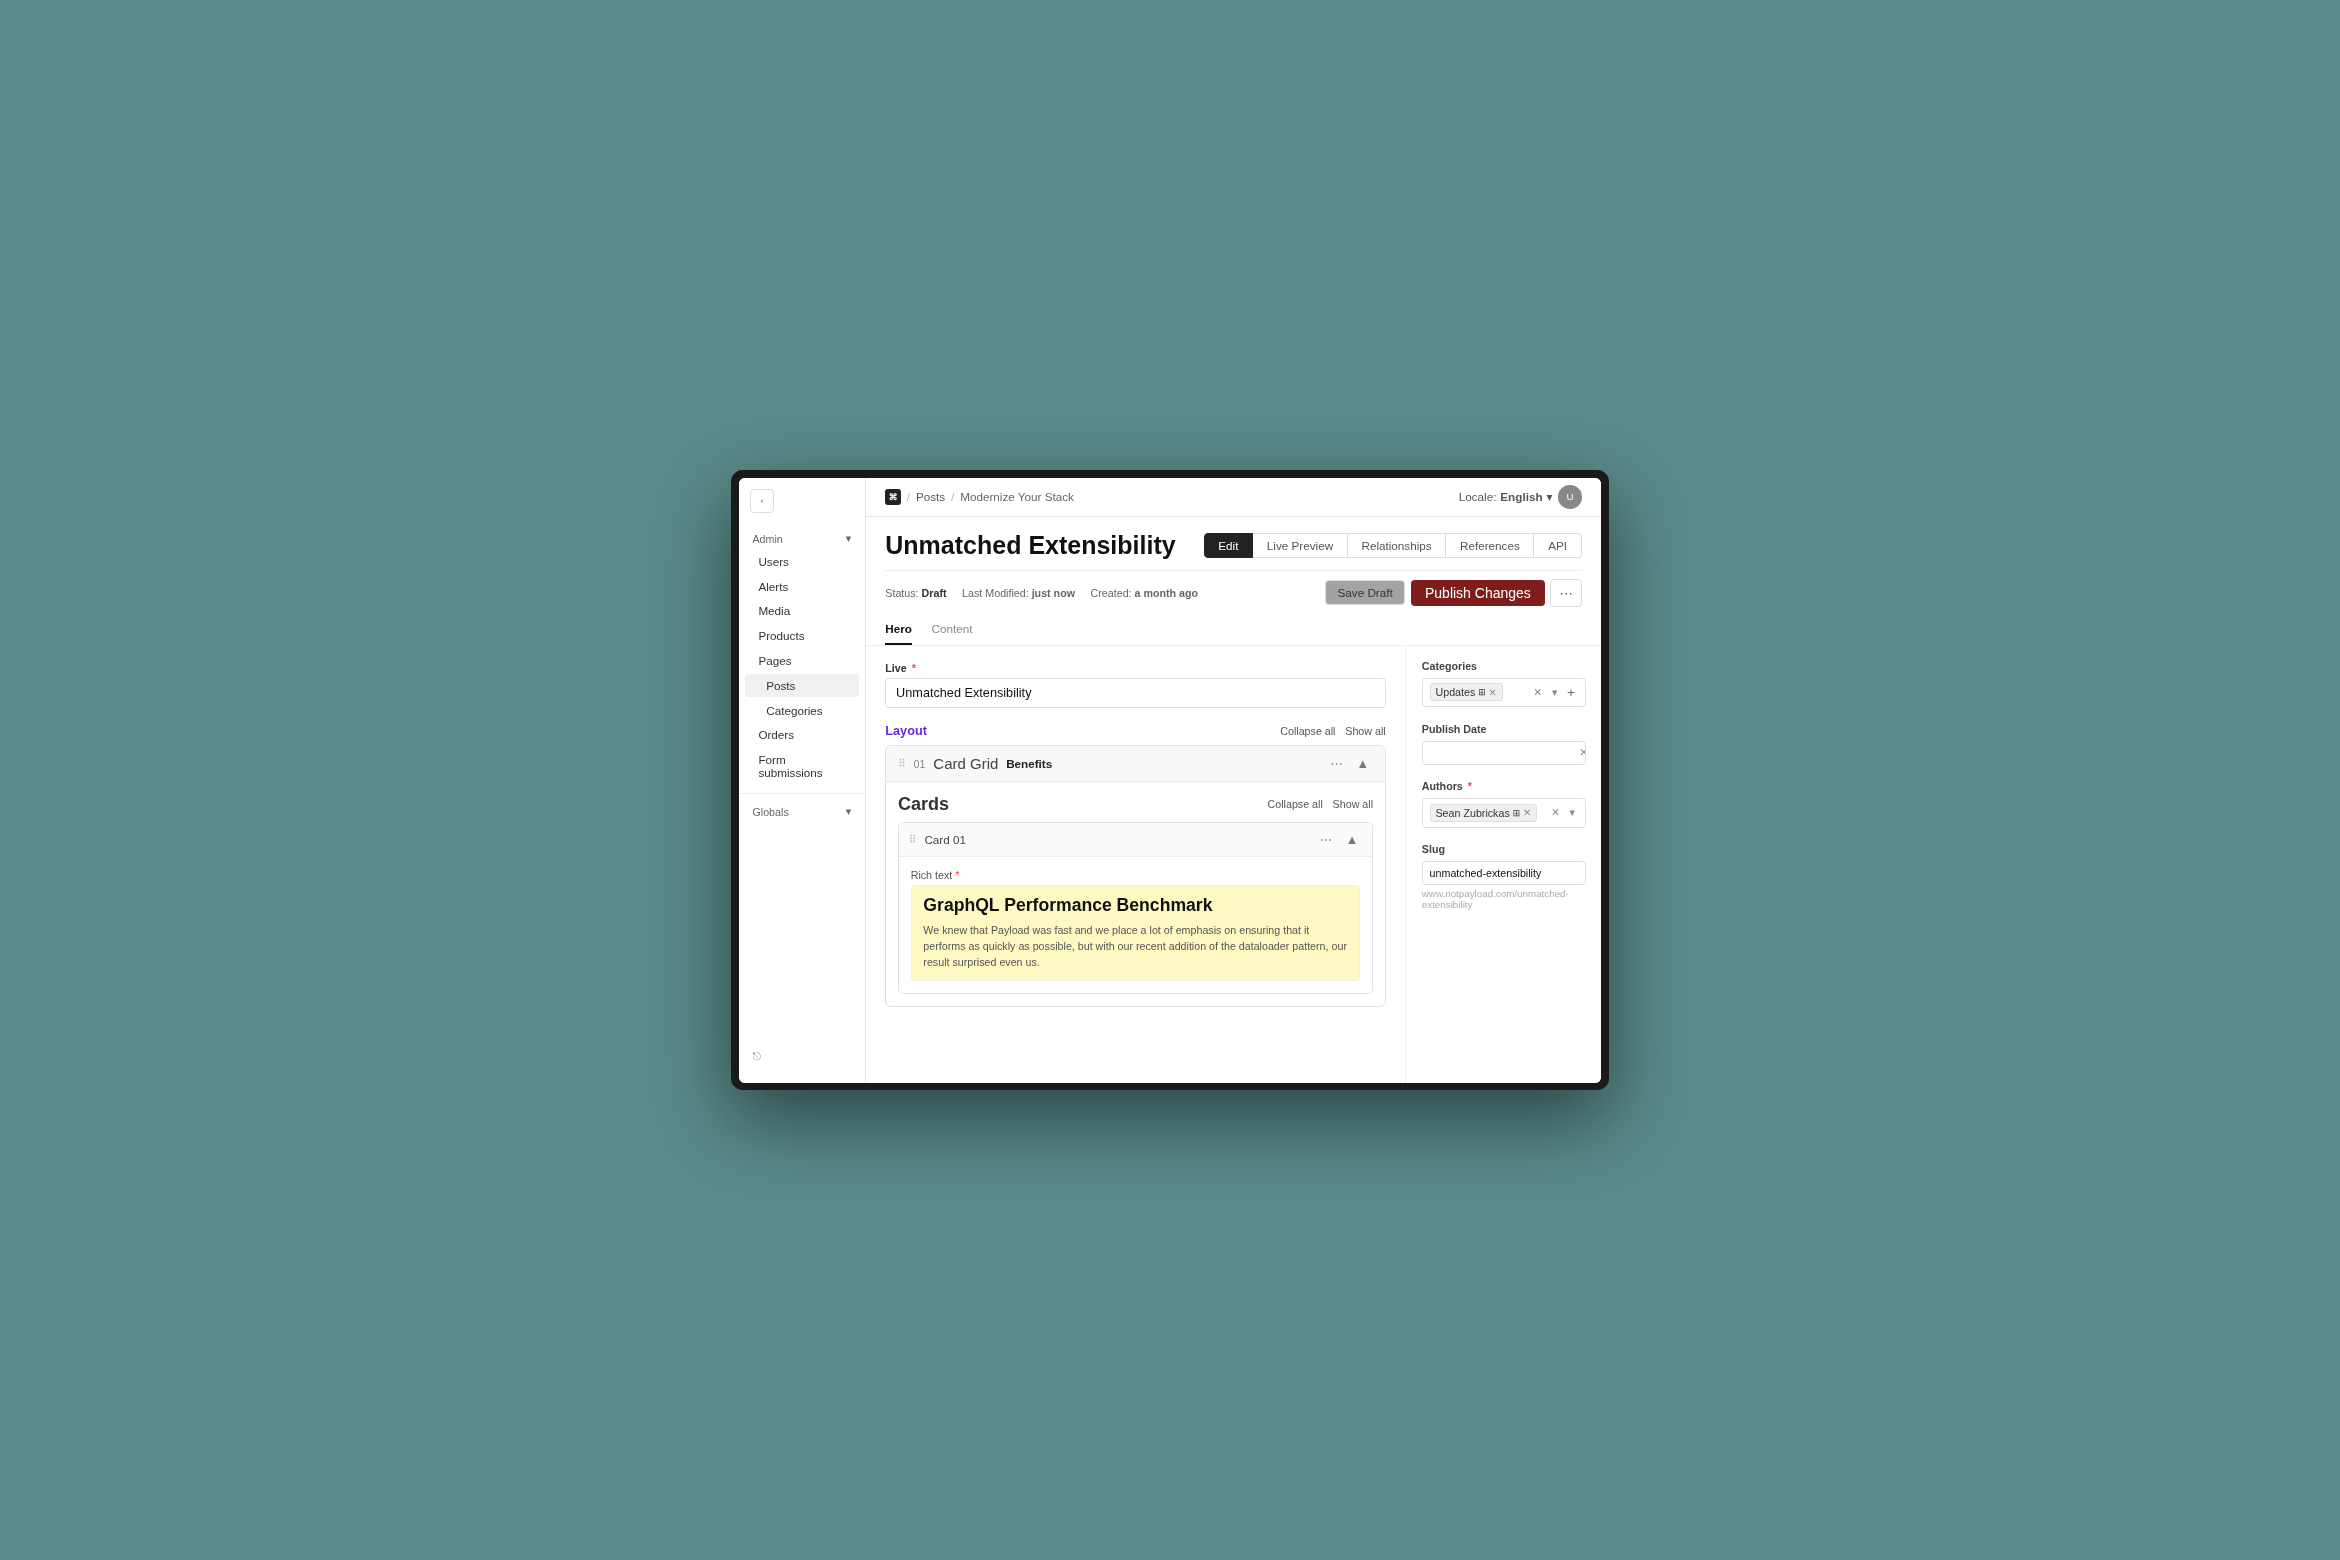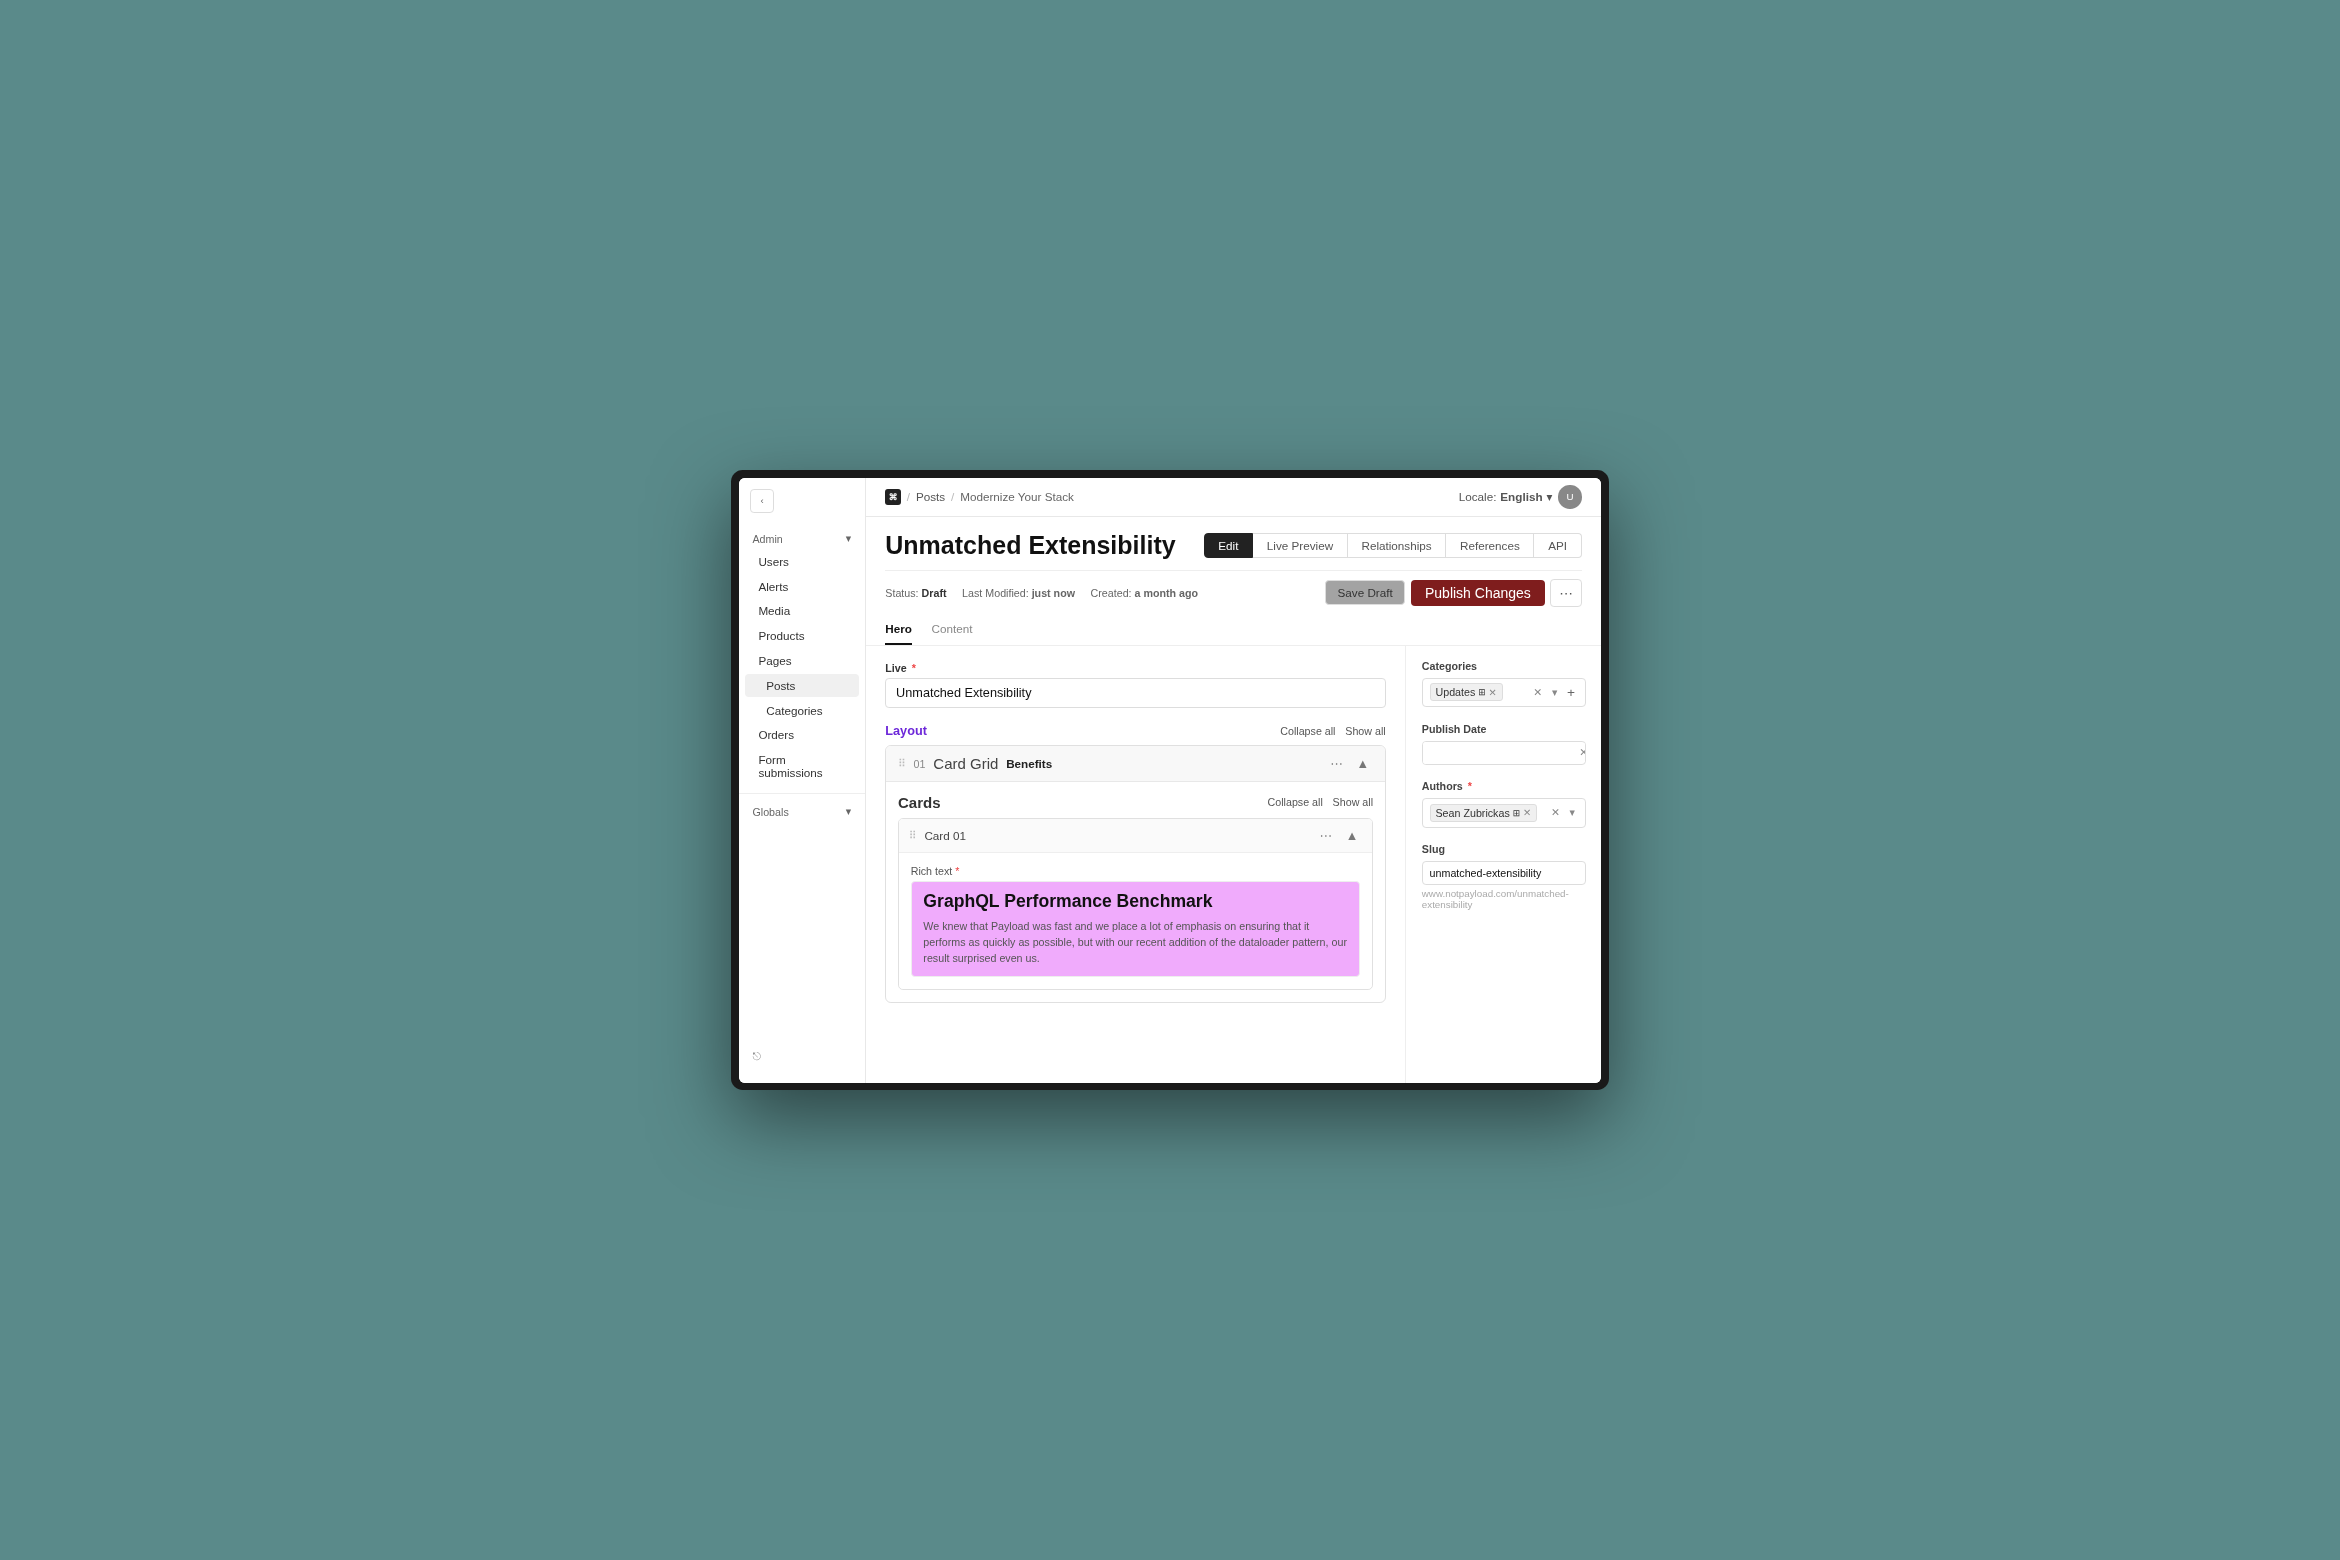--- a/index.html
+++ b/index.html
@@ -364,21 +364,21 @@
       padding: 2px 3.9px;
     }
     .block-body { padding: 11.7px; }
     .cards-header {
       display: flex;
       align-items: center;
       justify-content: space-between;
       margin-bottom: 7.8px;
     }
     .cards-title {
-      font-size: 15px;
+      font-size: 18px;
       font-weight: 600;
       color: #333;
     }
     .cards-actions {
       display: flex;
       gap: 9.8px;
       font-size: 10.7px;
       color: #555;
       cursor: pointer;
     }
@@ -409,21 +409,21 @@
     .card-section-label {
       font-size: 10.7px;
       color: #555;
       margin-bottom: 3.9px;
     }
     .card-section-label .req { color: #e44; }
     .rich-text-content {
       border: 1px solid #eee;
       border-radius: 3.9px;
       padding: 9.8px 11.7px;
-      background: #f0abfc;
+      background: #fef9c3;
     }
     .rich-text-title {
       font-size: 17.6px;
       font-weight: 700;
       color: #111;
       margin-bottom: 5.9px;
     }
     .rich-text-body {
       font-size: 10.7px;
       color: #555;

